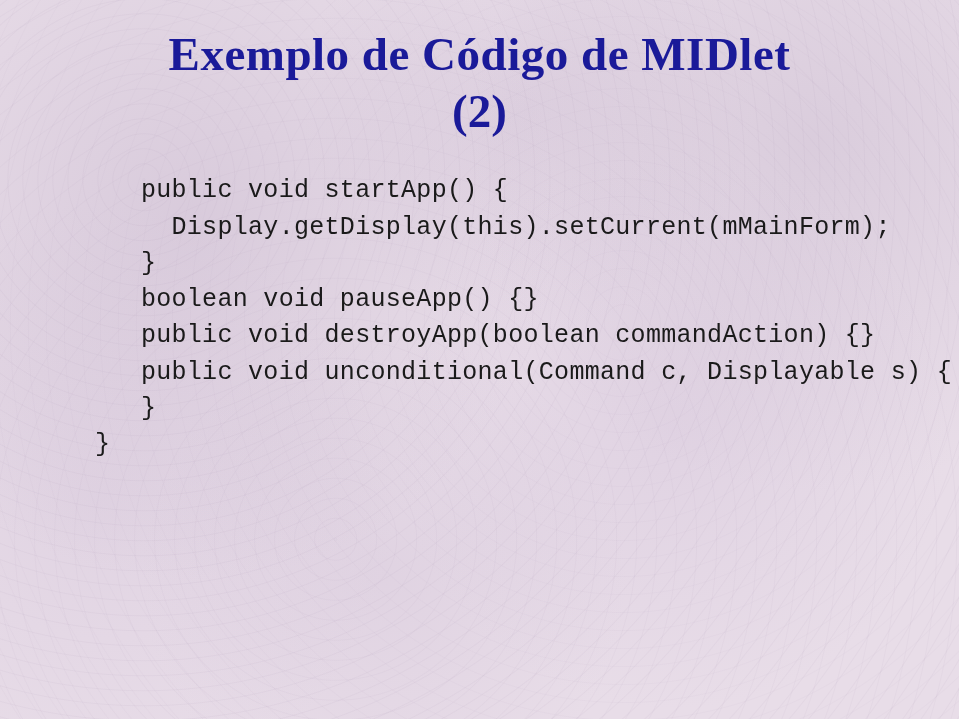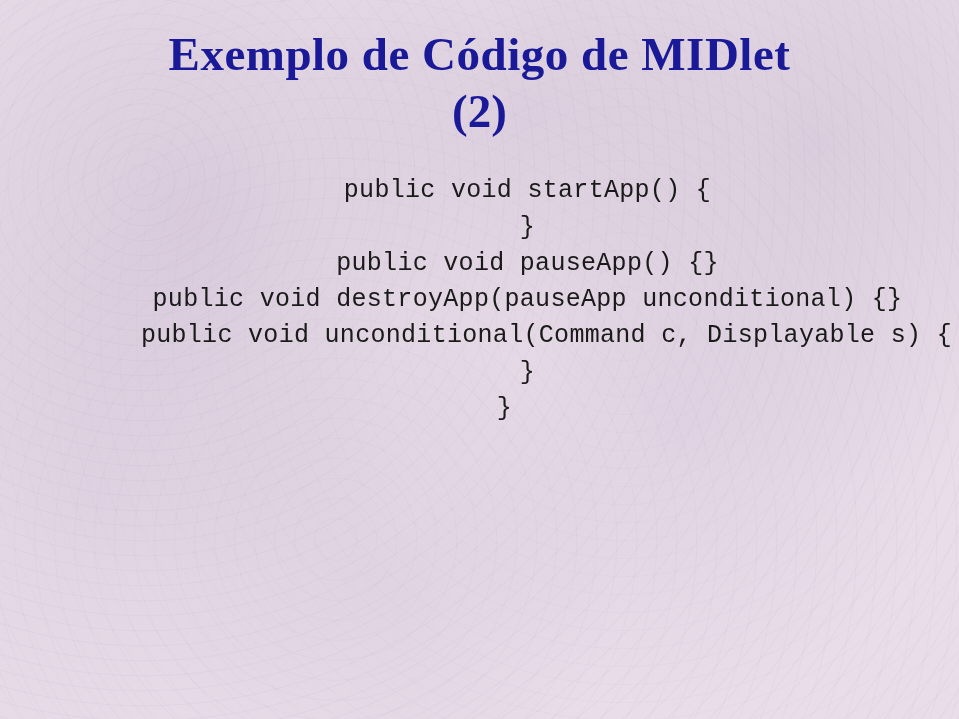--- a/index.html
+++ b/index.html
@@ -1,19 +1,18 @@
 <!DOCTYPE html>
 <html><head>
   <meta charset="utf-8">
   <style>
     * {
       margin: 0;
       padding: 0;
       box-sizing: border-box;
-      text-align: center;
     }
     body {
       width: 959px;
       height: 719px;
       background: #e8dde8;
       background-image: 
         radial-gradient(circle at 20% 30%, rgba(180,160,190,0.3) 0%, transparent 40%),
         radial-gradient(circle at 70% 60%, rgba(200,180,210,0.25) 0%, transparent 35%),
         radial-gradient(circle at 40% 80%, rgba(190,170,200,0.2) 0%, transparent 30%),
         radial-gradient(circle at 85% 20%, rgba(175,155,185,0.25) 0%, transparent 35%),
@@ -74,22 +73,23 @@
 </head>
 <body>
 
 <div class="slide">
   <div class="title-area">
     <div class="title">Exemplo de Código de MIDlet</div>
     <div class="subtitle">(2)</div>
   </div>
   <div class="code-block">
     <div class="code-line">   public void startApp() {</div>
+    <div class="code-line">     Display.getDisplay(this).setCurrent(mMainForm);</div>
     <div class="code-line">   }</div>
-    <div class="code-line">   public void pauseApp() {}</div>
+    <div class="code-line">   boolean void pauseApp() {}</div>
     <div class="code-line"></div>
-    <div class="code-line">   public void destroyApp(pauseApp unconditional) {}</div>
+    <div class="code-line">   public void destroyApp(boolean commandAction) {}</div>
     <div class="code-line"></div>
     <div class="code-line">   public void unconditional(Command c, Displayable s) {</div>
     <div class="code-line">   }</div>
     <div class="code-line">}</div>
   </div>
 </div>
 
 </body></html>

